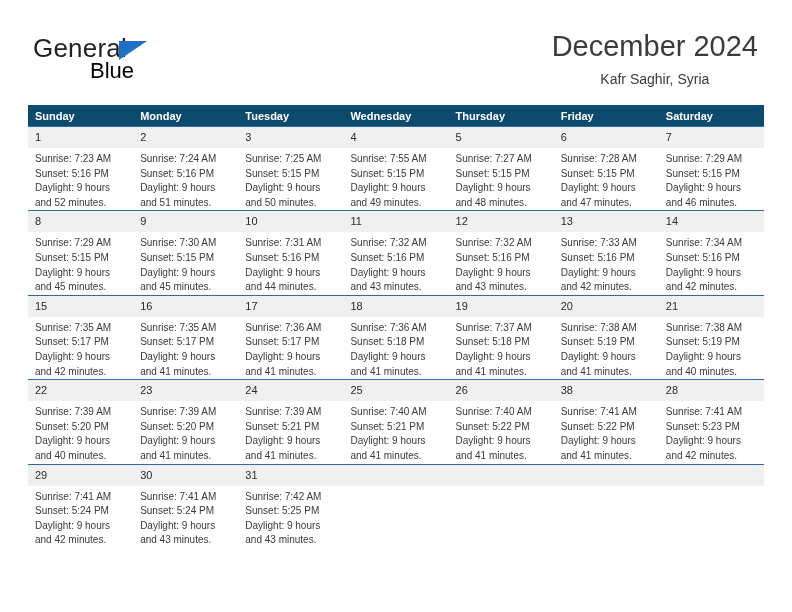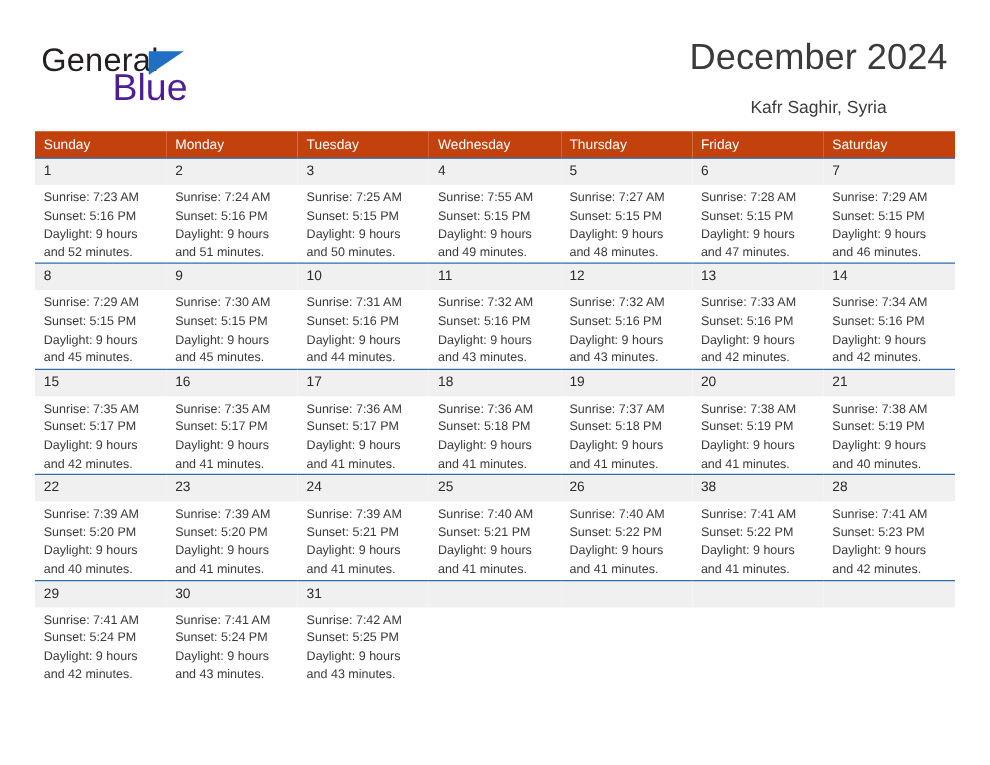--- a/index.html
+++ b/index.html
@@ -54,61 +54,61 @@
     top: 5px;
     width: 0;
     height: 0;
     border-left: 28px solid #1f6fc4;
     border-bottom: 19px solid transparent;
   }
   .brand-blue {
     position: absolute;
     left: 57px;
     top: 23px;
-    font-size: 30px;
-    color: #4c1d95;
+    font-size: 22px;
+    color: #000000;
     line-height: 24px;
   }
 
   .title-block {
     position: absolute;
     right: 34px;
     top: 28px;
     text-align: center;
   }
   .month-title {
     font-size: 29px;
     color: #3b3b3b;
     line-height: 36px;
     white-space: nowrap;
     font-weight: normal;
   }
   .location {
     font-size: 14px;
     color: #3b3b3b;
     line-height: 20px;
-    margin-top: 11px;
+    margin-top: 5px;
     white-space: nowrap;
   }
 
   
   .calendar {
     position: absolute;
     left: 28px;
     top: 105px;
     width: 736px;
     border-collapse: collapse;
     table-layout: fixed;
   }
 
   .calendar th {
-    background: #c2410c;
+    background: #0c4a6e;
     color: #ffffff;
     font-size: 11px;
-    font-weight: normal;
+    font-weight: bold;
     text-align: left;
     padding: 4px 0 4px 7px;
     height: 13px;
     border: none;
   }
 
   .calendar td {
     width: 105.14px;
     height: 83px;
     vertical-align: top;

